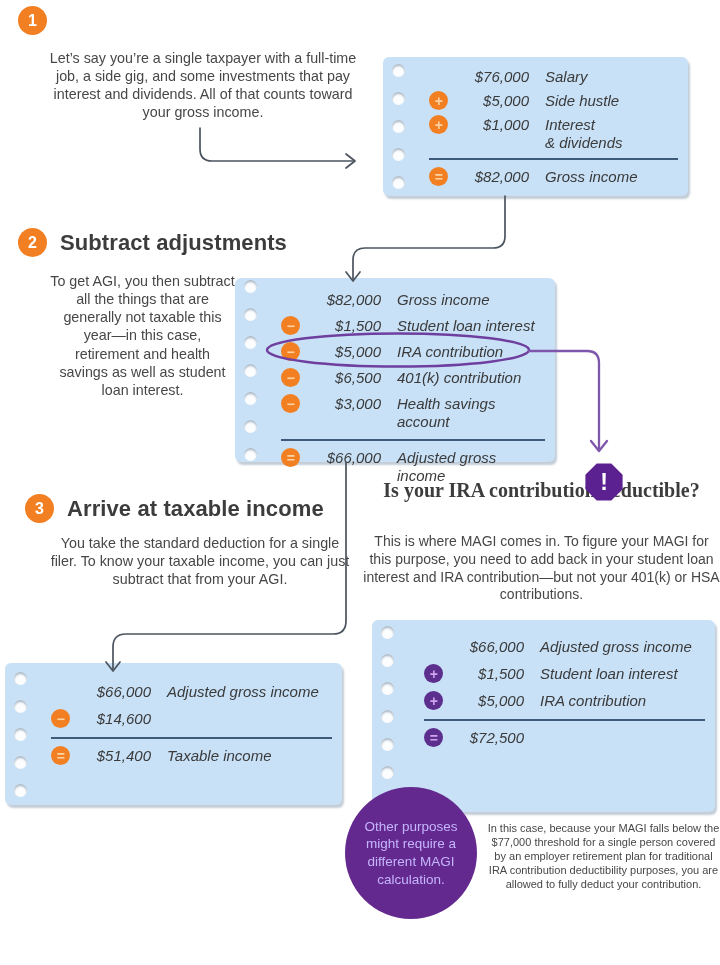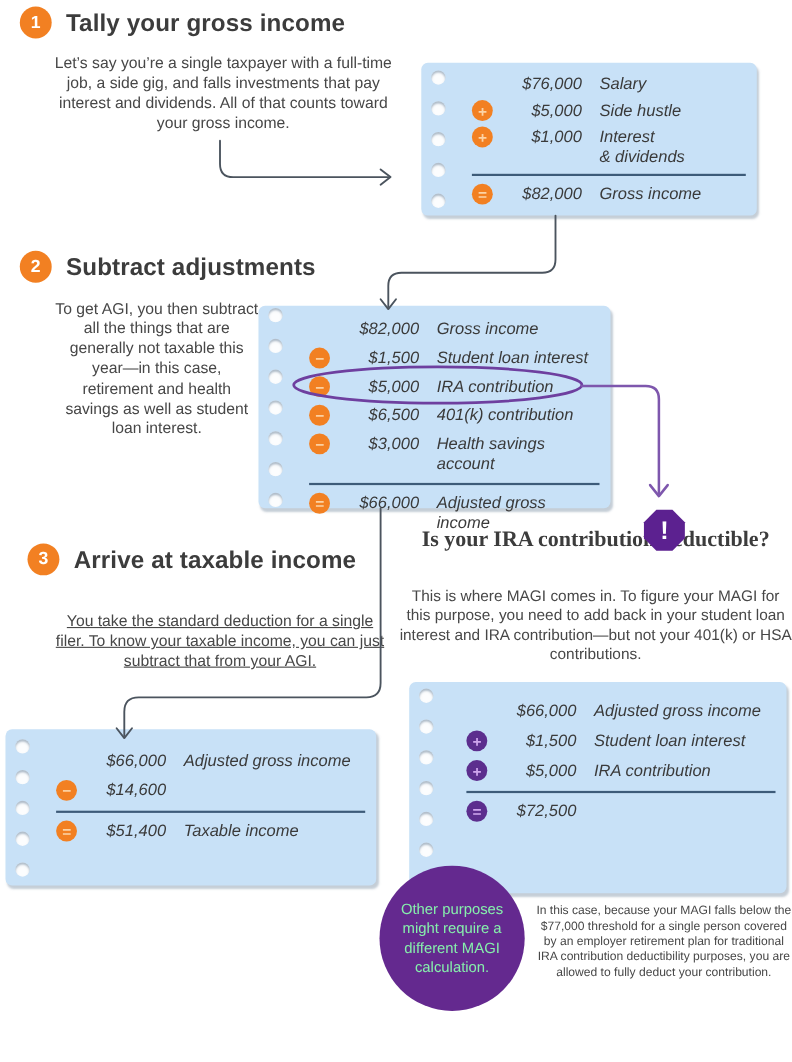--- a/index.html
+++ b/index.html
@@ -45,52 +45,51 @@
   .op.o{background:var(--orange);color:var(--orange-glyph);}
   .op.p{background:var(--purple-icon);color:var(--purple-glyph);}
   .divider{border-top:2px solid var(--divider);margin:2px 10px 8px 46px;}
   .card1{left:383px;top:57px;width:305px;height:139px;padding-top:11px;box-sizing:border-box;}
   .card2{left:235px;top:278px;width:320px;height:184px;padding-top:13px;box-sizing:border-box;}
   .card3{left:5px;top:663px;width:337px;height:142px;padding-top:20px;box-sizing:border-box;}
   .card4{left:372px;top:620px;width:343px;height:192px;padding-top:18px;box-sizing:border-box;}
   .card4 .divider{margin-left:52px;}
   
   .bubble{position:absolute;left:345px;top:787px;width:132px;height:132px;border-radius:50%;
-    background:var(--purple-bubble);color:#86efac;display:flex;align-items:center;
+    background:var(--purple-bubble);color:#c4b5fd;display:flex;align-items:center;
     justify-content:center;text-align:center;font-size:13.5px;line-height:1.3;
     font-weight:500;padding:0;z-index:7;}
   .bubble span{display:block;width:112px;}
   
   svg.overlay{position:absolute;left:0;top:0;z-index:6;pointer-events:none;}
   .garrow{stroke:var(--arrow-gray);stroke-width:1.7;fill:none;stroke-linecap:round;stroke-linejoin:round;}
   .parrow{stroke:var(--purple-arrow);stroke-width:2.3;fill:none;stroke-linecap:round;stroke-linejoin:round;}
   .pellipse{stroke:var(--purple-ellipse);stroke-width:2.5;fill:none;}
   .octagon{fill:var(--purple-octagon);}
   .octtext{fill:#ffffff;font-family:"Liberation Sans",sans-serif;font-size:23px;font-weight:700;}
   
   .hdr1{left:18px;top:6px;}
   .hdr2{left:18px;top:228px;}
   .hdr3{left:25px;top:494px;}
   .p1{left:38px;top:49px;width:330px;}
   .p2{left:50px;top:272px;width:185px;}
-  .p3{left:50px;top:556px;width:300px;text-decoration:underline;}
+  .p3{left:50px;top:534px;width:300px;}
   .magi-t{left:363px;top:479px;width:357px;font-family:Liberation Serif, serif;}
   .magi-d{left:363px;top:533px;width:357px;font-size:14px;}
   .concl{left:487px;top:822px;width:233px;}
 </style>
 </head>
 <body>
 
 <div id="canvas">
 
   <div class="abs step hdr1">
     <div class="stepnum">1</div>
-    <div class="steptitle">Tally your gross income</div>
-  </div>
-  <div class="abs para p1">Let’s say you’re a single taxpayer with a full-time job, a side gig, and falls investments that pay interest and dividends. All of that counts toward your gross income.</div>
+  </div>
+  <div class="abs para p1">Let’s say you’re a single taxpayer with a full-time job, a side gig, and some investments that pay interest and dividends. All of that counts toward your gross income.</div>
 
   <div class="card card1">
     <div class="holes">
       <div class="hole"></div>
       <div class="hole"></div>
       <div class="hole"></div>
       <div class="hole"></div>
       <div class="hole"></div>
     </div>
     <div class="crow">

